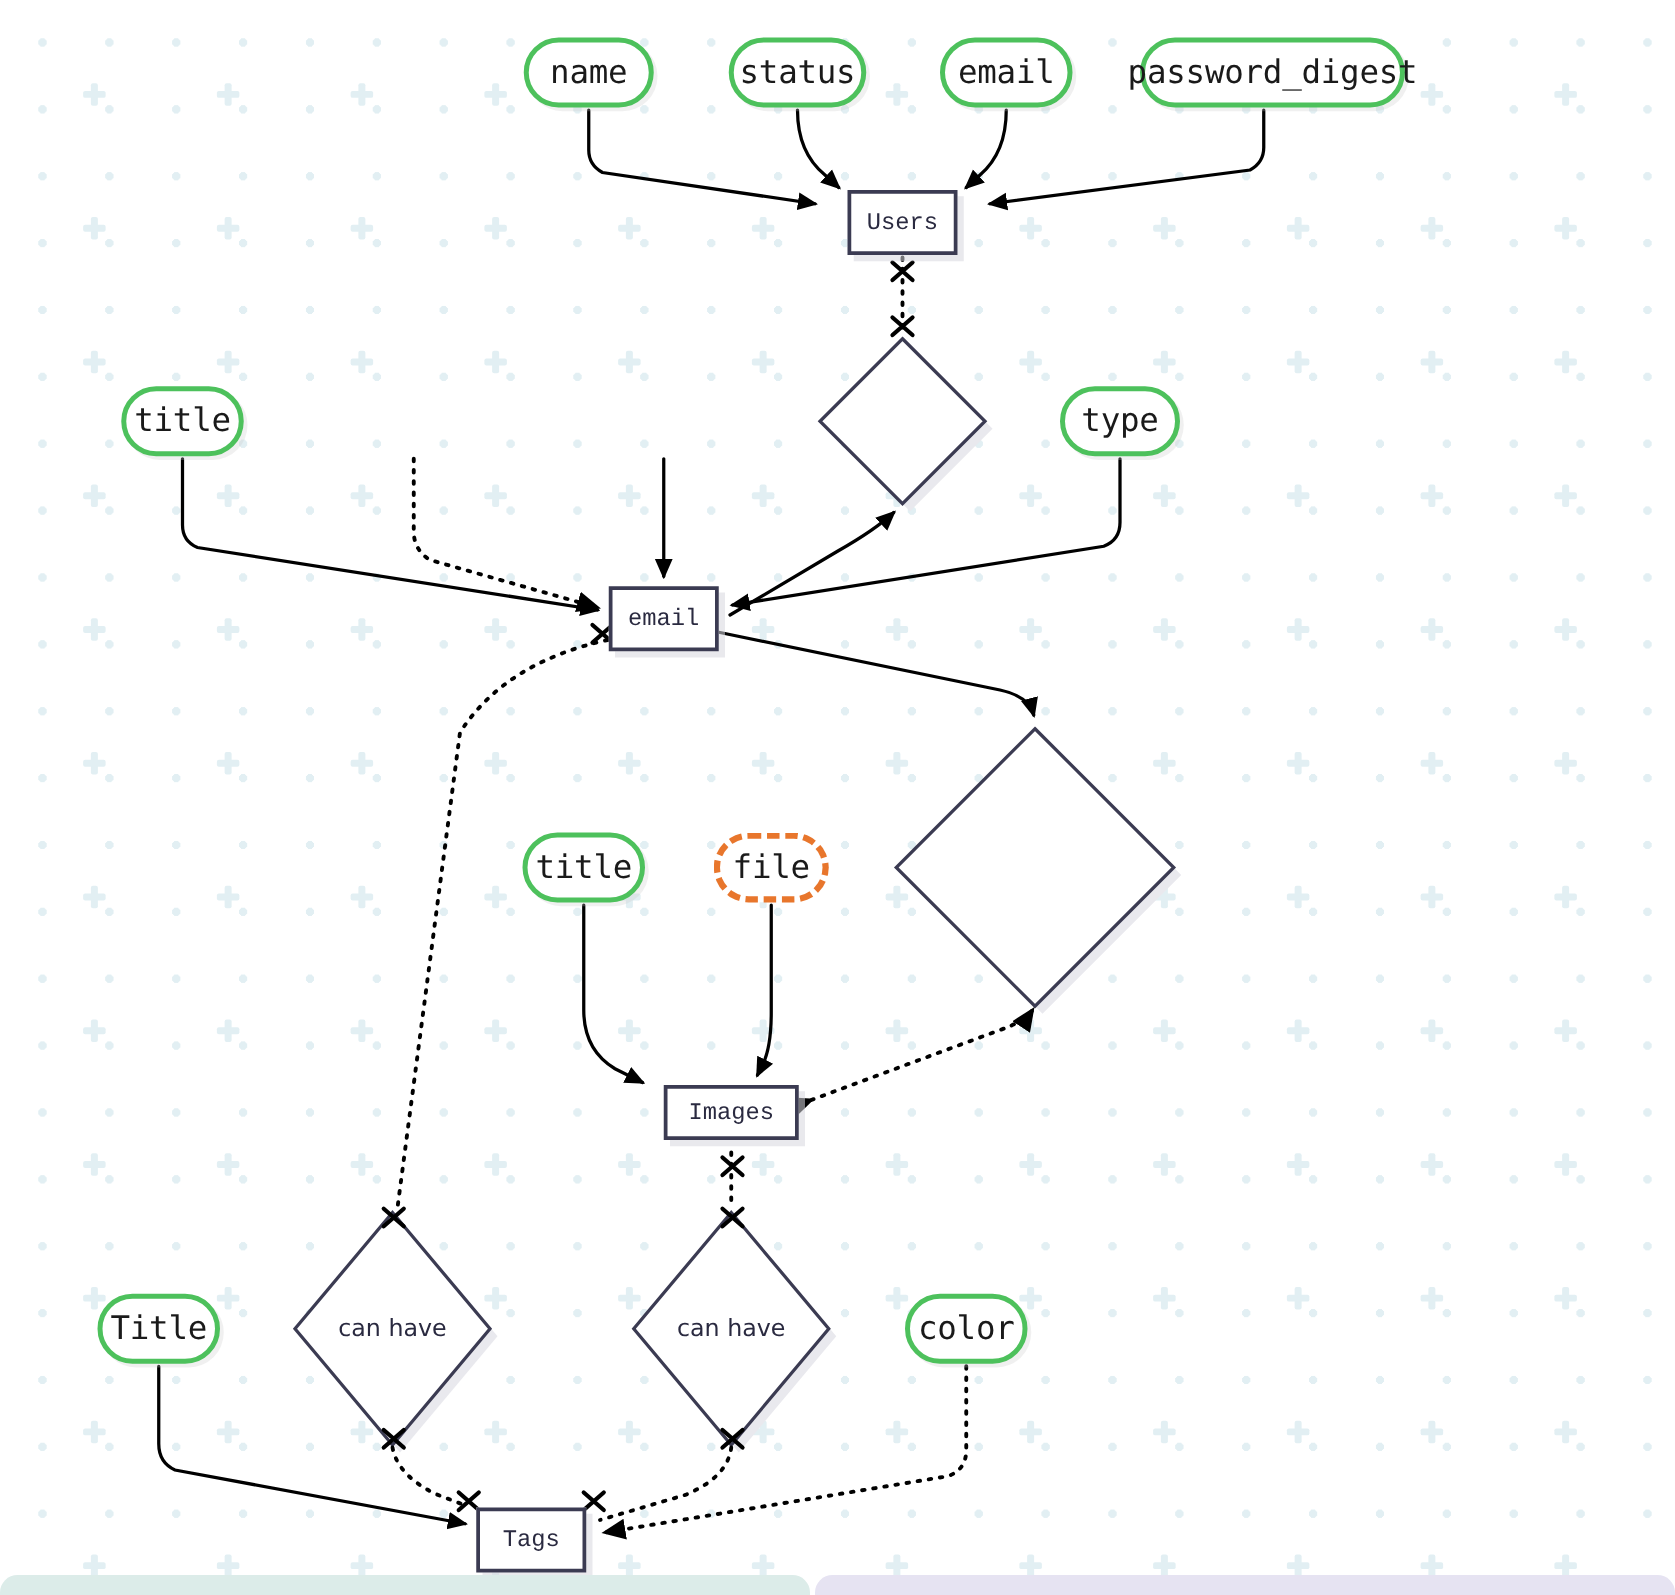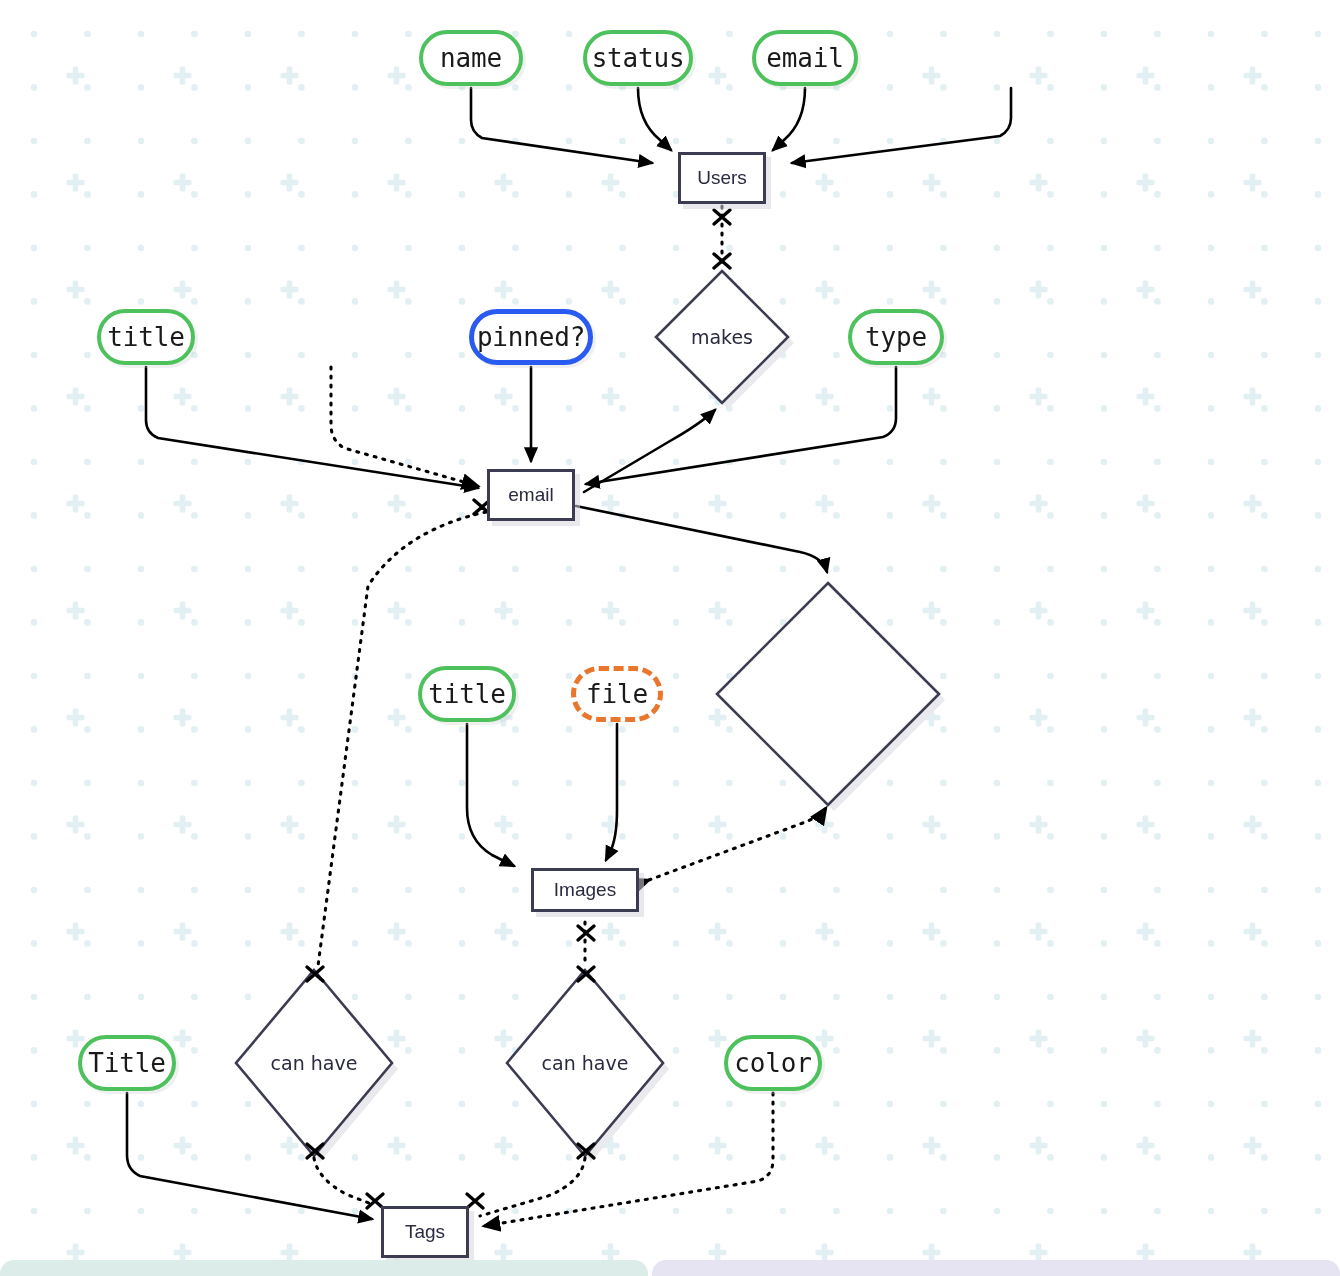--- a/index.html
+++ b/index.html
@@ -58,21 +58,21 @@
     border-width: 5px;
     box-shadow: none;
   }
   
   .entity {
     background: #ffffff;
     border: 3px solid #3b3b52;
     font-size: 19px;
     color: #2a2a40;
     box-shadow: 5px 5px 0 rgba(215,215,222,0.55);
-    font-family: Liberation Sans, sans-serif;
+    font-family: Liberation Mono, monospace;
   }
   
   .rel {
     background: transparent;
     font-size: 19px;
     color: #2a2a40;
   }
   .rel .rel-label {
     position: relative;
     z-index: 2;
@@ -519,27 +519,27 @@
 
   <div class="node attr green" style="left:419px; top:30px; width:104px; height:56px;">
     <span>name</span>
   </div>
   <div class="node attr green" style="left:583px; top:30px; width:110px; height:56px;">
     <span>status</span>
   </div>
   <div class="node attr green" style="left:752px; top:30px; width:106px; height:56px;">
     <span>email</span>
   </div>
+  <div class="node attr green" style="left:912px; top:30px; width:212px; height:56px;">
+    <span>password_digest</span>
+  </div>
 
   <div class="node attr green" style="left:97px; top:309px; width:98px; height:56px;">
     <span>title</span>
   </div>
-  <div class="node attr blue" style="left:469px; top:309px; width:124px; height:56px;">
-    <span>pinned?</span>
-  </div>
   <div class="node attr green" style="left:848px; top:309px; width:96px; height:56px;">
     <span>type</span>
   </div>
 
   <div class="node attr green" style="left:418px; top:666px; width:98px; height:56px;">
     <span>title</span>
   </div>
   <div class="node attr orange" style="left:571px; top:666px; width:92px; height:56px;">
     <span>file</span>
   </div>
@@ -557,23 +557,20 @@
   <div class="node entity" style="left:487px; top:469px; width:88px; height:52px;">
     <span>email</span>
   </div>
   <div class="node entity" style="left:531px; top:868px; width:108px; height:44px;">
     <span>Images</span>
   </div>
   <div class="node entity" style="left:381px; top:1206px; width:88px; height:52px;align-items:center;">
     <span>Tags</span>
   </div>
 
-  <div class="node rel" style="left:656px; top:311px; width:132px; height:52px;">
-    <span class="rel-label">makes</span>
-  </div>
   <div class="node rel" style="left:236px; top:1037px; width:156px; height:52px;">
     <span class="rel-label">can have</span>
   </div>
   <div class="node rel" style="left:507px; top:1037px; width:156px; height:52px;">
     <span class="rel-label">can have</span>
   </div>
 
   <div class="bottom-panel" style="left:0px; width:648px; background:#dcece9;"></div>
   <div class="bottom-panel" style="left:652px; width:688px; background:#e6e3f2;"></div>
 

